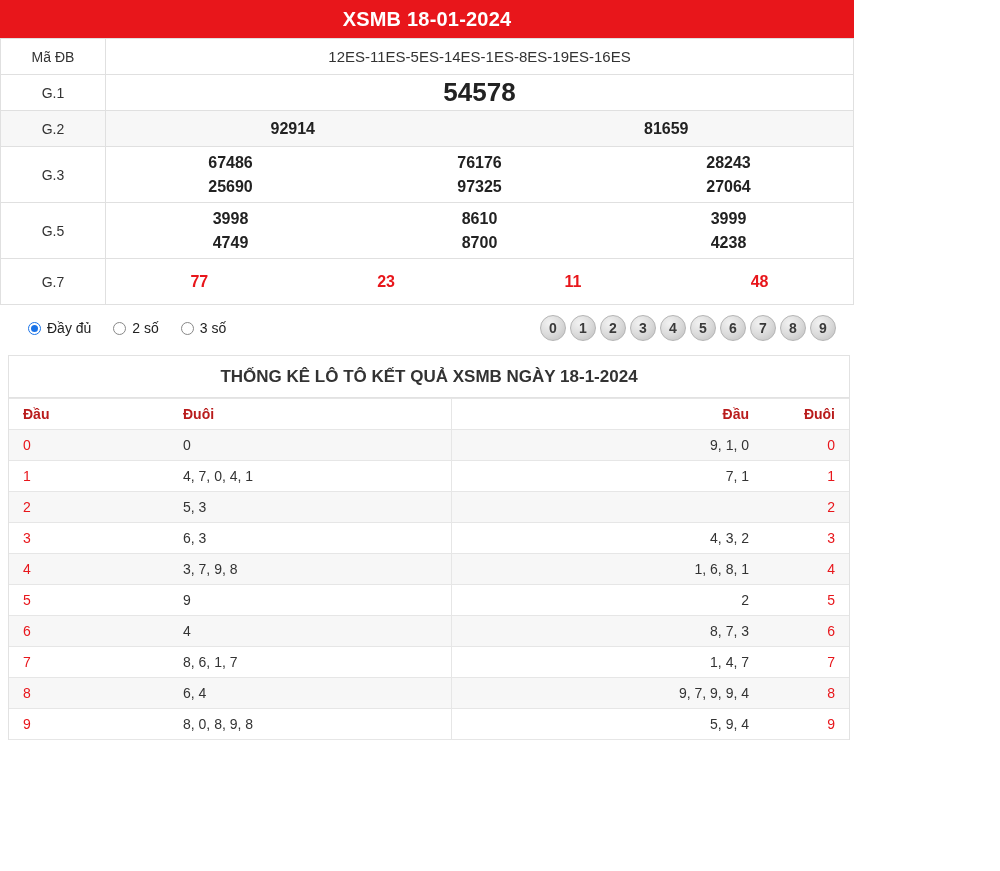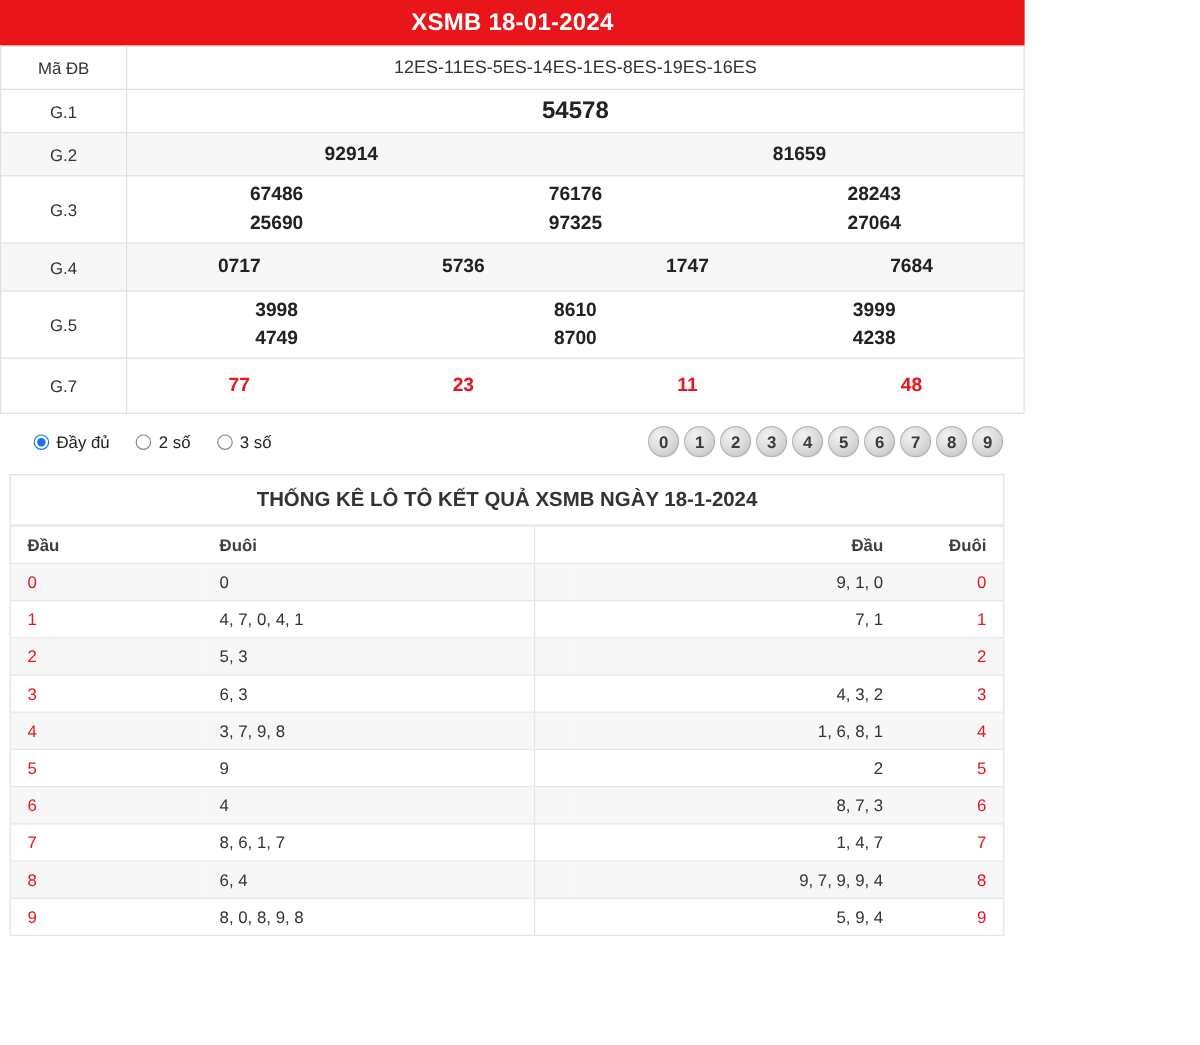--- a/index.html
+++ b/index.html
@@ -44,21 +44,21 @@
     font-size: 14px;
     color: #333;
     font-weight: normal;
     background: #fff;
   }
   .row-alt .lbl, .row-alt .val { background: #f7f7f7; }
   .val { font-size: 16px; font-weight: bold; color: #222; }
   .val.small { font-size: 15px; font-weight: normal; color: #333; margin-top: 40px; }
   .val.red { color: #e8161b; }
   .val.db { font-size: 26px; color: #e8161b; }
-  .val.g1 { font-size: 20px; }
+  .val.g1 { font-size: 26px; }
   .cellrow {
     display: flex;
     width: 100%;
   }
   .cellrow > div {
     flex: 1 1 0;
     text-align: center;
   }
   .stack { line-height: 1.45; }
   .h-36 { height: 36px; }
@@ -92,21 +92,21 @@
     background: radial-gradient(circle at 35% 30%, #f2f2f2 0%, #d9d9d9 55%, #bdbdbd 100%);
     border: 1px solid #b5b5b5;
     color: #3a3a3a;
     font-size: 14px; font-weight: bold;
     display: flex; align-items: center; justify-content: center;
     cursor: pointer;
   }
 
   
   .panel {
-    margin: 4px 17px 0 8px;
+    margin: 4px 4px 0 8px;
     border: 1px solid #e2e2e2;
     border-bottom: none;
     background: #fff;
   }
   .panel-title {
     text-align: center;
     font-size: 17px;
     font-weight: bold;
     color: #333;
     height: 42px;
@@ -120,21 +120,21 @@
   }
   table.stats th, table.stats td {
     border: 1px solid #e6e6e6;
     border-left: none; border-right: none;
     font-size: 14px;
     height: 31px;
     padding: 0 14px;
   }
   table.stats th {
     font-weight: bold;
-    color: #404040;
+    color: #b91c1c;
   }
   table.stats tr.odd td, table.stats tr.odd th { background: #f7f7f7; }
   .c-head { width: 160px; text-align: left; }
   .c-tail { text-align: left; }
   .c-mid  { width: 10px; border-left: 1px solid #e6e6e6 !important; }
   .c-head2 { text-align: right; }
   .c-tail2 { width: 86px; text-align: right; }
   .num-red { color: #e8161b; }
   .cell-txt { color: #333; }
 </style>
@@ -188,31 +188,20 @@
             </div>
             <div class="cellrow">
               <div>25690</div>
               <div>97325</div>
               <div>27064</div>
             </div>
           </div>
         </td>
       </tr>
 
-      <tr class="row-alt">
-        <td class="lbl">G.4</td>
-        <td class="val h-40">
-          <div class="cellrow">
-            <div>0717</div>
-            <div>5736</div>
-            <div>1747</div>
-            <div>7684</div>
-          </div>
-        </td>
-      </tr>
 
       <tr>
         <td class="lbl">G.5</td>
         <td class="val h-56">
           <div class="stack">
             <div class="cellrow">
               <div>3998</div>
               <div>8610</div>
               <div>3999</div>
             </div>

